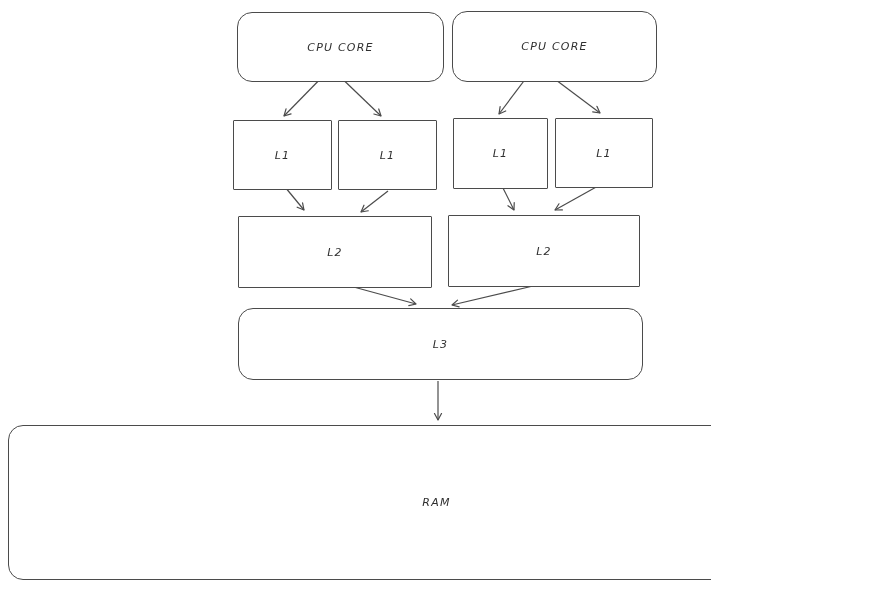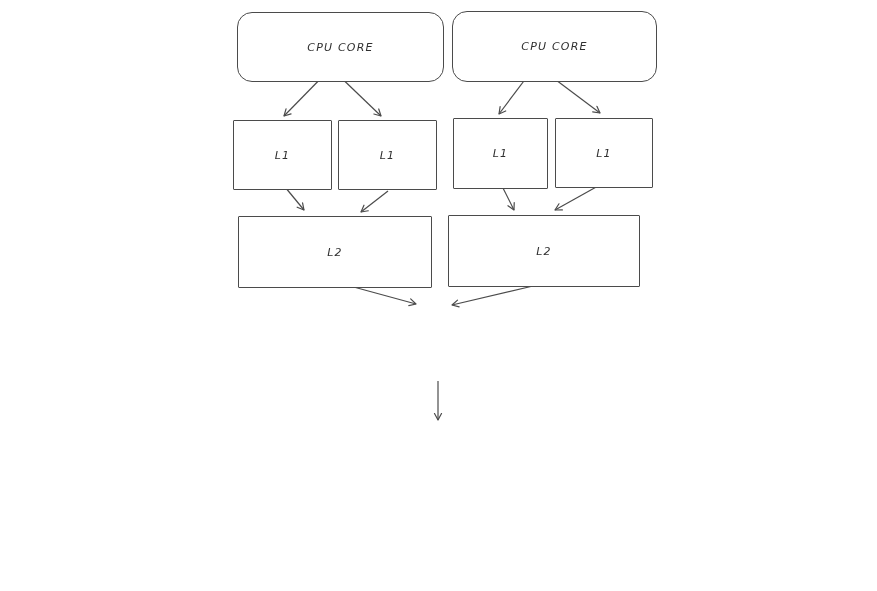--- a/index.html
+++ b/index.html
@@ -93,15 +93,21 @@
   </div>
 
   <div class="node" style="left:238px; top:216px; width:194px; height:72px;">
     <span class="label">L2</span>
   </div>
 
   <div class="node" style="left:448px; top:215px; width:192px; height:72px;">
     <span class="label">L2</span>
   </div>
 
+  <div class="node big" style="left:238px; top:308px; width:405px; height:72px;">
+    <span class="label">L3</span>
+  </div>
 
+  <div class="node big" style="left:8px;   top:425px; width:857px; height:155px;">
+    <span class="label">RAM</span>
+  </div>
 
 </div>
 
 </body></html>

